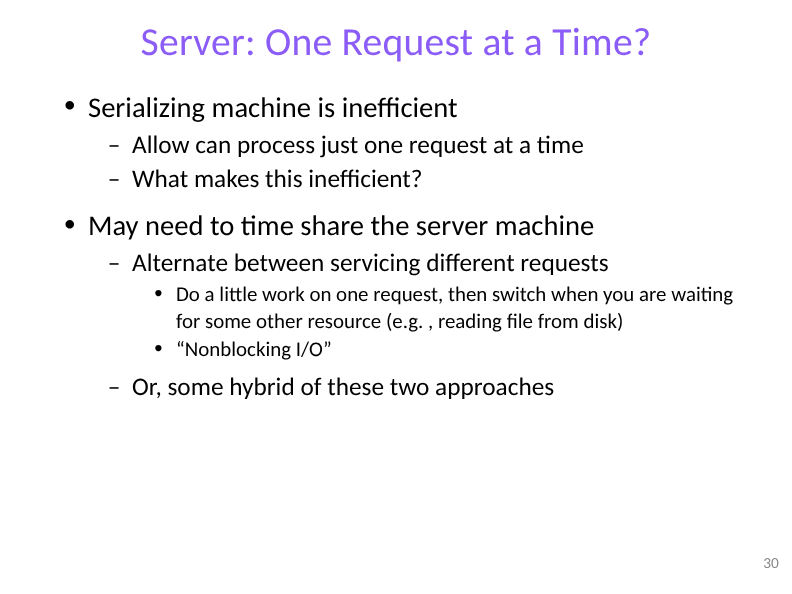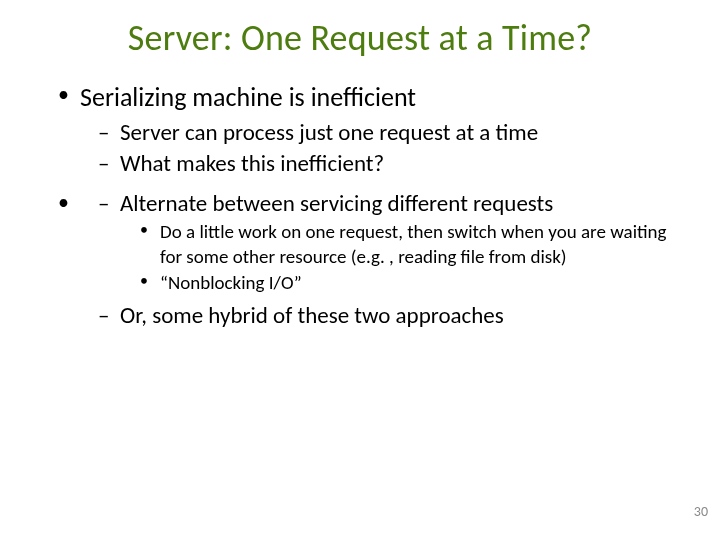--- a/index.html
+++ b/index.html
@@ -17,21 +17,21 @@
     box-sizing: border-box;
     width: 720px;
     height: 540px;
     padding: 14px 30px 0 30px;
     position: relative;
   }
   .title {
     text-align: center;
     font-size: 36px;
     line-height: 1.15;
-    color: #4d7c0f;
+    color: #8b5cf6;
     font-weight: 400;
     margin: 4px 0 22px 0;
     letter-spacing: 0.2px;
   }
   ul.level1 {
     list-style: none;
     margin: 0;
     padding: 0 0 0 50px;
   }
   ul.level1 > li {
@@ -99,26 +99,27 @@
 <body>
 
 <div class="slide">
 
   <div class="title">Server: One Request at a Time?</div>
 
   <ul class="level1">
     <li>
       <span>Serializing machine is inefficient</span>
       <ul class="level2">
-        <li><span>Server can process just one request at a time</span></li>
+        <li><span>Allow can process just one request at a time</span></li>
         <li><span>What makes this inefficient?</span></li>
       </ul>
     </li>
 
     <li>
+      <span>May need to time share the server machine</span>
       <ul class="level2">
         <li>
           <span>Alternate between servicing different requests</span>
           <ul class="level3">
             <li><span>Do a little work on one request, then switch when you are waiting for some other resource (e.g. , reading file from disk)</span></li>
             <li><span>“Nonblocking I/O”</span></li>
           </ul>
         </li>
         <li><span>Or, some hybrid of these two approaches</span></li>
       </ul>

